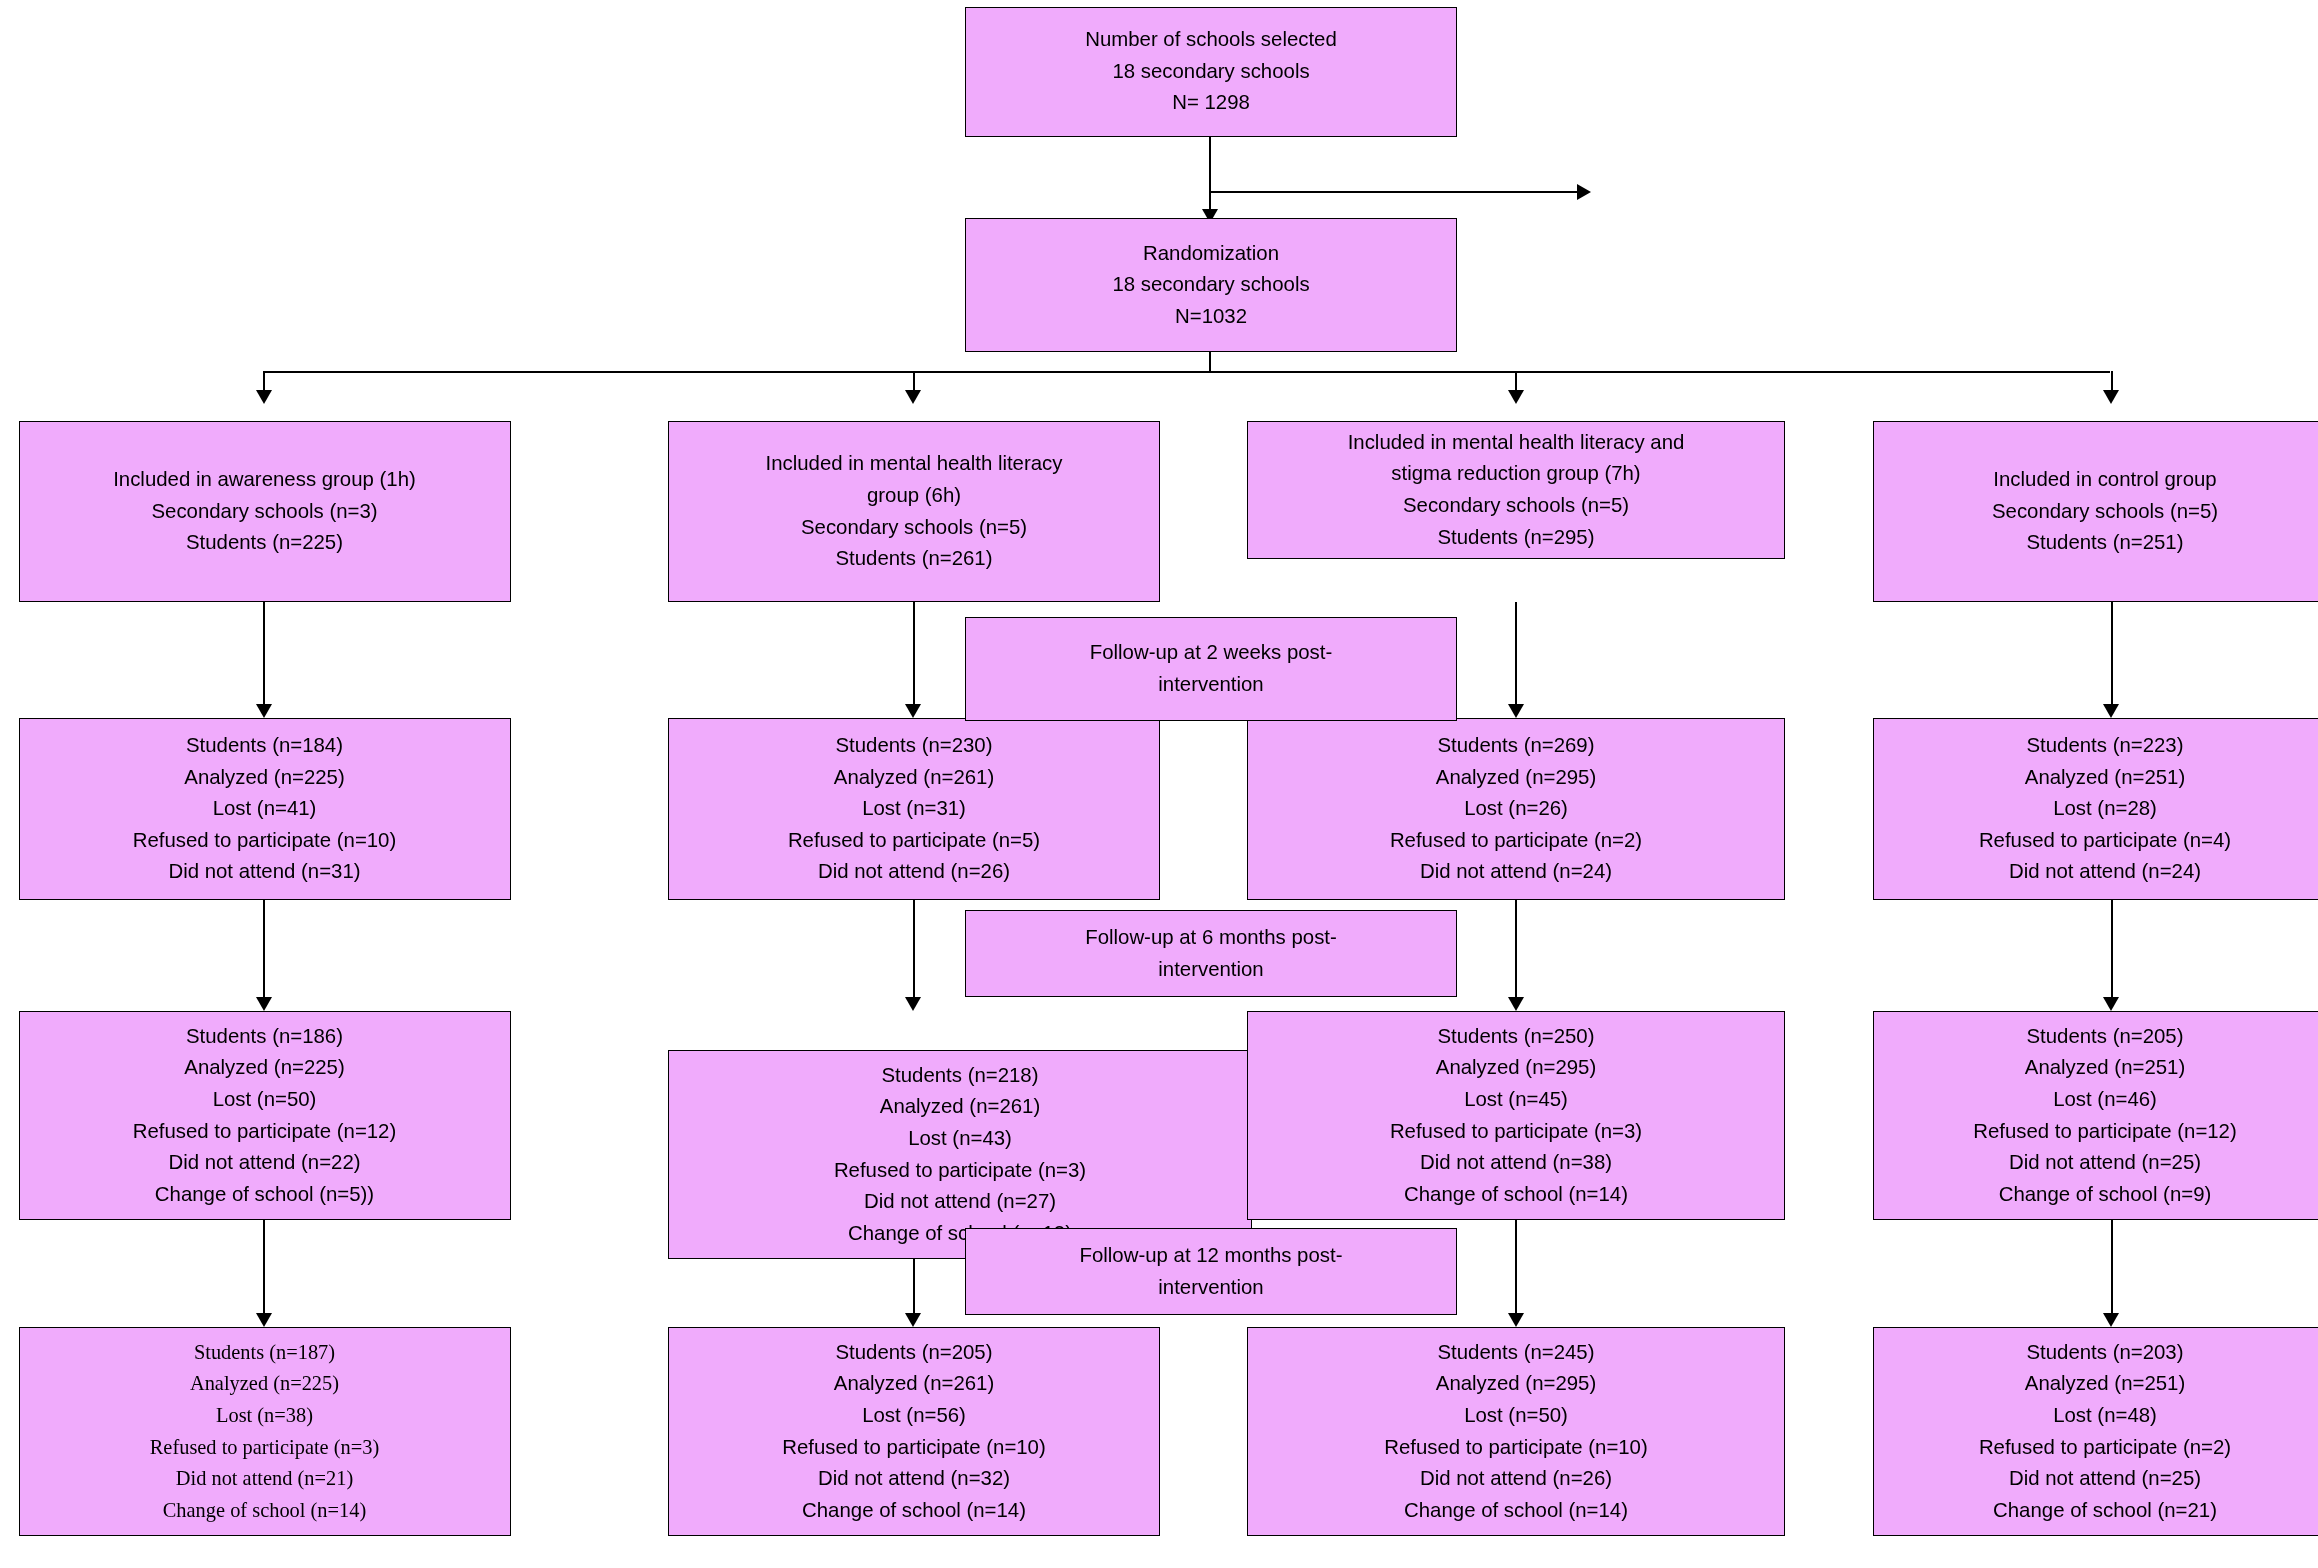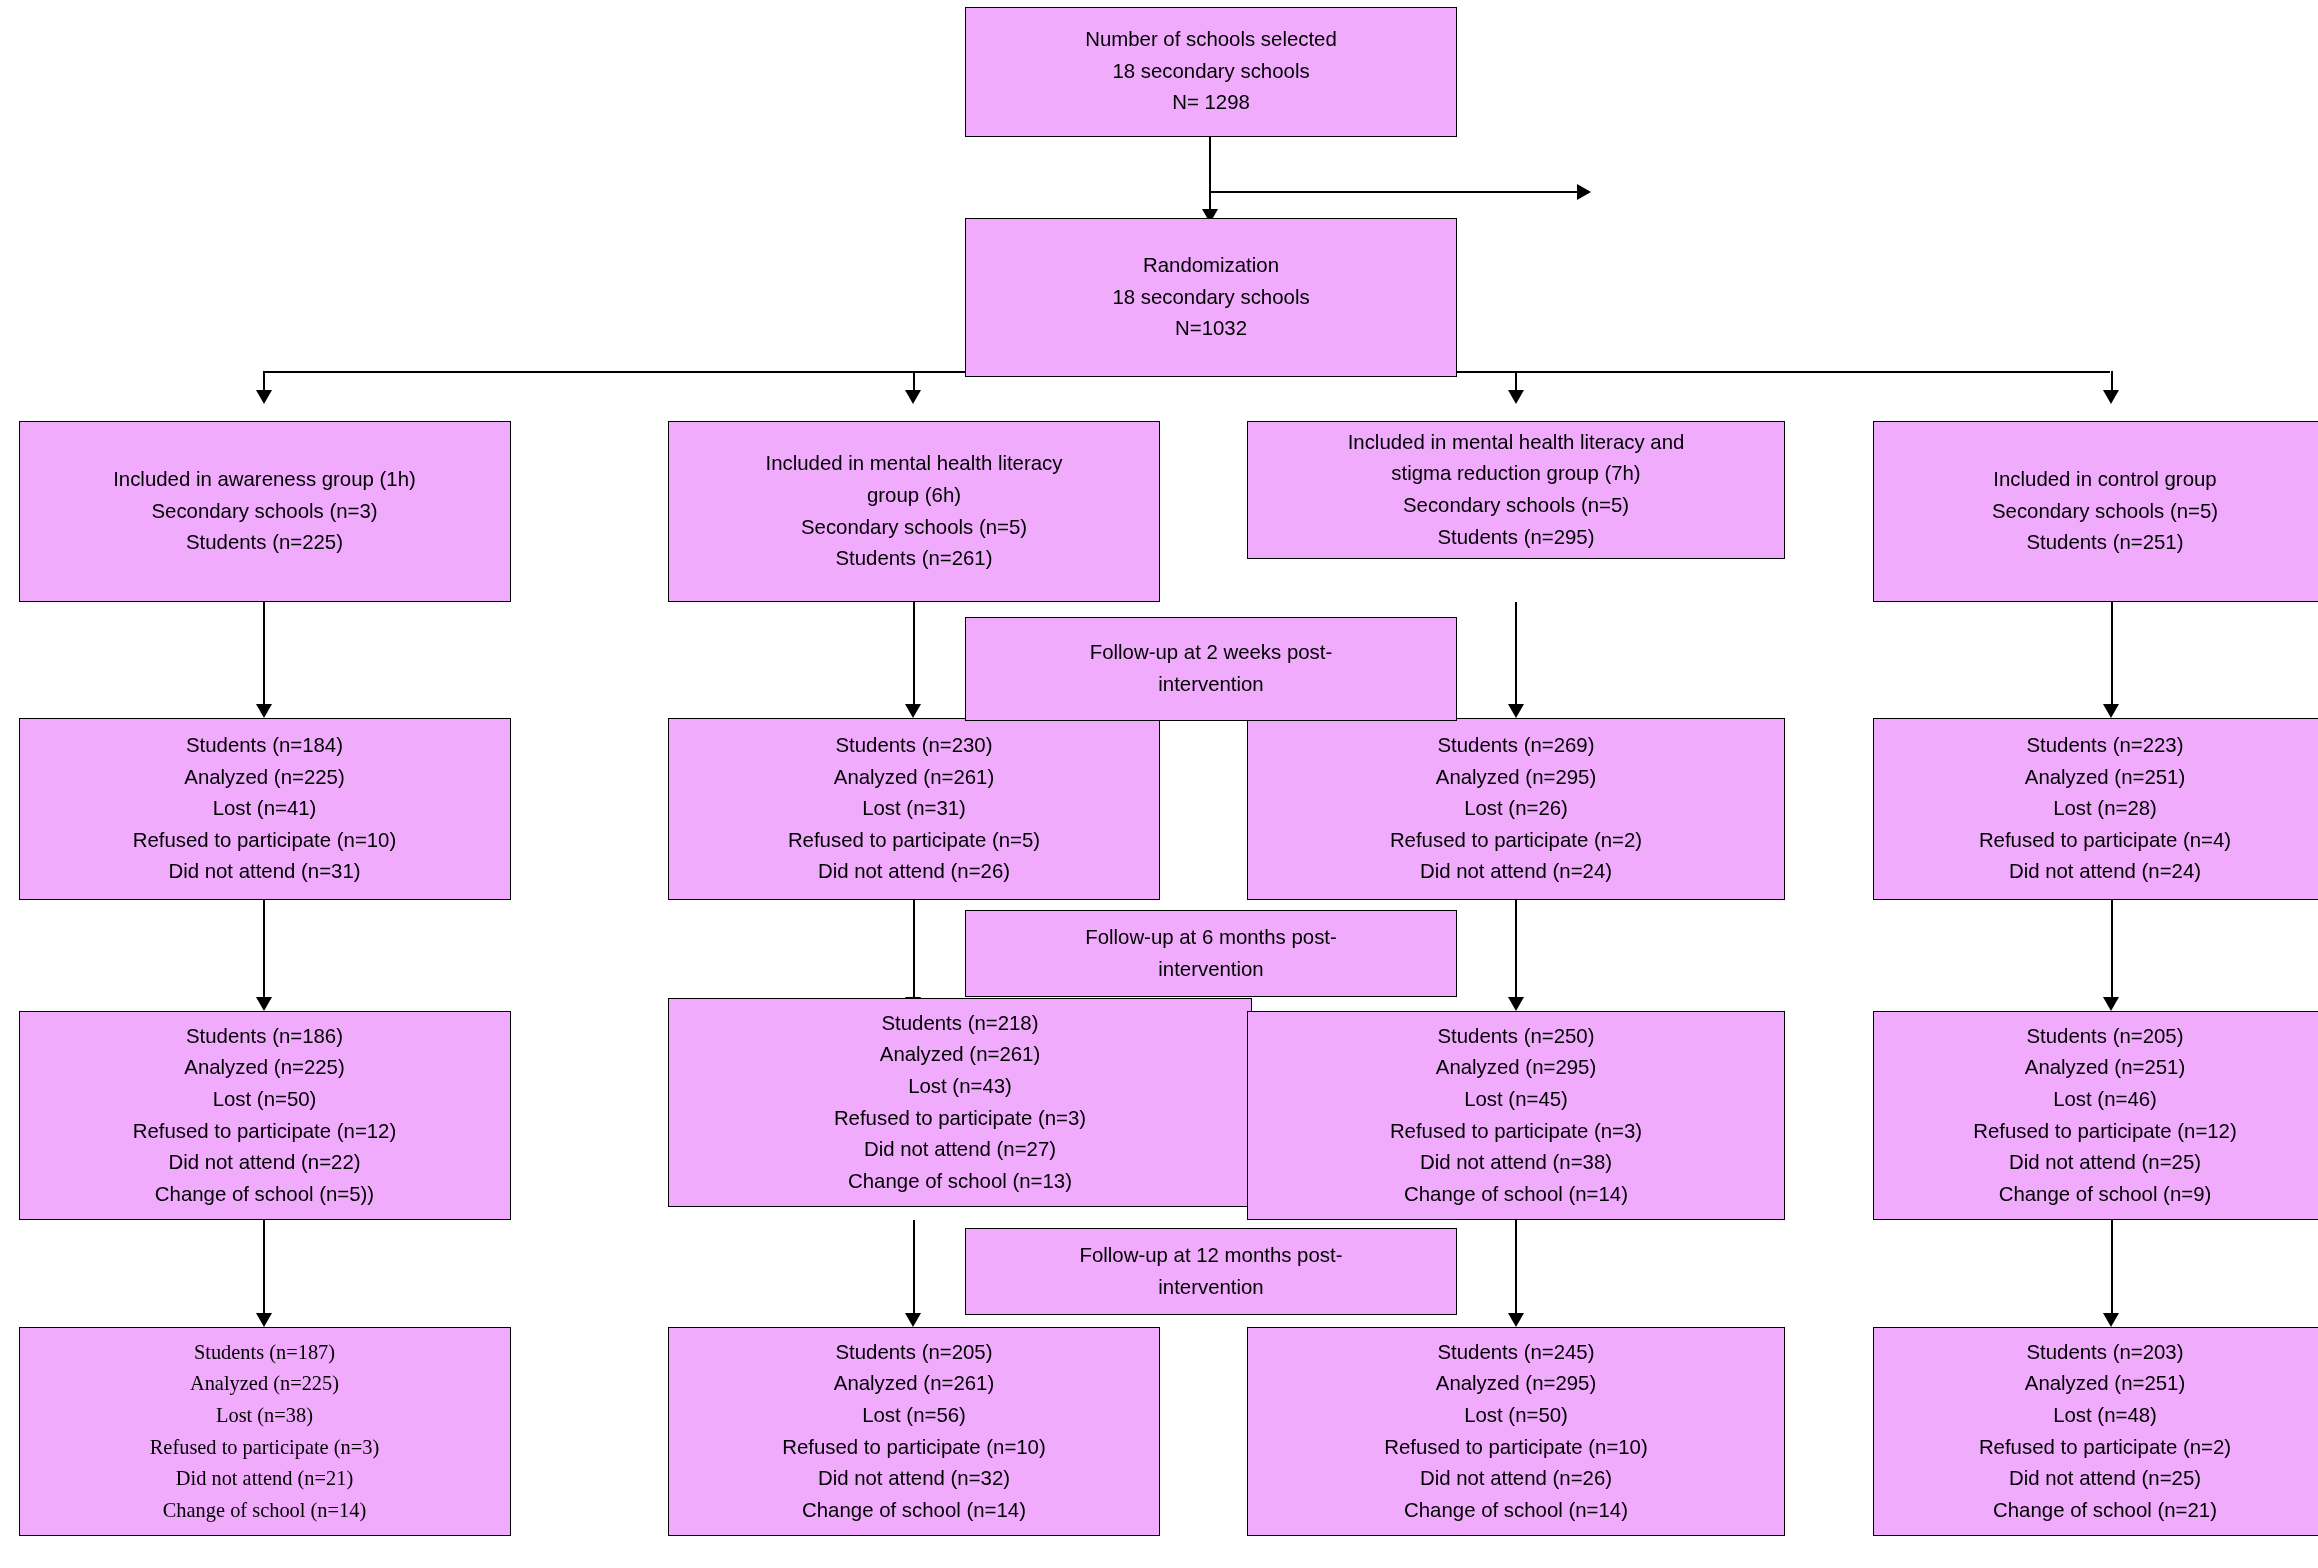--- a/index.html
+++ b/index.html
@@ -84,21 +84,21 @@
 
   <div class="vline" style="left:1209px; top:136px; height:56px;"></div>
 
   <div class="hline" style="left:1209px; top:191px; width:371px;"></div>
   <div class="arrow-right" style="left:1577px; top:184px;"></div>
 
   <div class="vline" style="left:1209px; top:191px; height:28px;"></div>
   <div class="arrow-down" style="left:1202px; top:209px;"></div>
 
 
-  <div class="box" style="left:965px; top:218px; width:492px; height:159px;">
+  <div class="box" style="left:965px; top:218px; width:492px; height:134px;">
     <span class="ln">Randomization</span>
     <span class="ln">18 secondary schools</span>
     <span class="ln">N=1032</span>
   </div>
 
   <div class="vline" style="left:1209px; top:352px; height:19.5px;"></div>
   <div class="hline" style="left:263px; top:371px; width:1847px;"></div>
   <div class="vline" style="left:263px; top:371px; height:28px;"></div>
   <div class="vline" style="left:913px; top:371px; height:28px;"></div>
   <div class="vline" style="left:1515px; top:371px; height:28px;"></div>
@@ -196,21 +196,21 @@
 
   <div class="box" style="left:18.5px; top:1011px; width:492px; height:209px;">
     <span class="ln">Students (n=186)</span>
     <span class="ln">Analyzed (n=225)</span>
     <span class="ln">Lost (n=50)</span>
     <span class="ln">Refused to participate (n=12)</span>
     <span class="ln">Did not attend (n=22)</span>
     <span class="ln">Change of school (n=5))</span>
   </div>
 
-  <div class="box" style="left:668px; top:998px; width:584px; height:209px;text-align:center;">
+  <div class="box" style="left:668px; top:1050px; width:584px; height:209px;text-align:center;">
     <span class="ln">Students (n=218)</span>
     <span class="ln">Analyzed (n=261)</span>
     <span class="ln">Lost (n=43)</span>
     <span class="ln">Refused to participate (n=3)</span>
     <span class="ln">Did not attend (n=27)</span>
     <span class="ln">Change of school (n=13)</span>
   </div>
 
   <div class="box" style="left:1247px; top:1011px; width:538px; height:209px;">
     <span class="ln">Students (n=250)</span>

